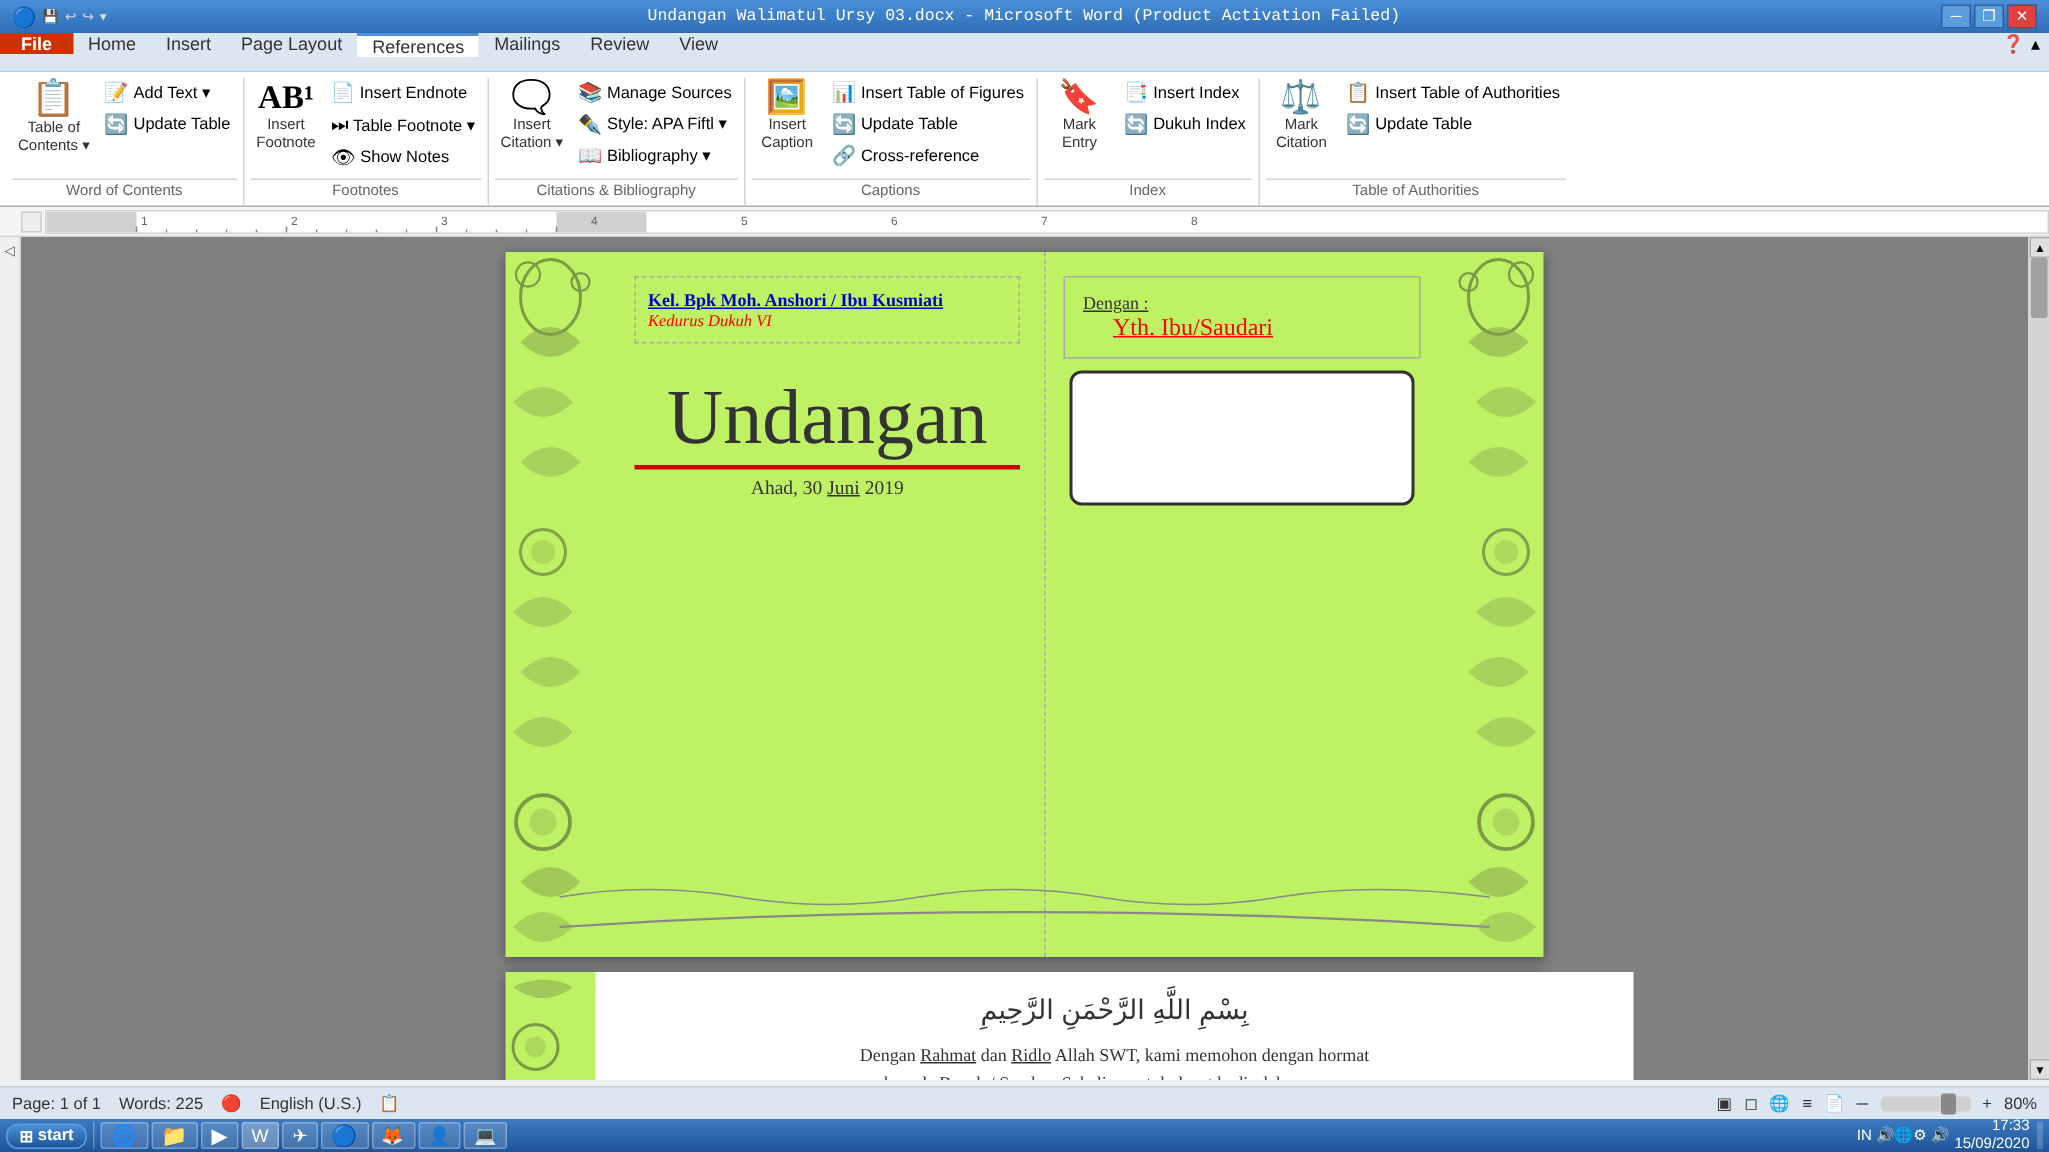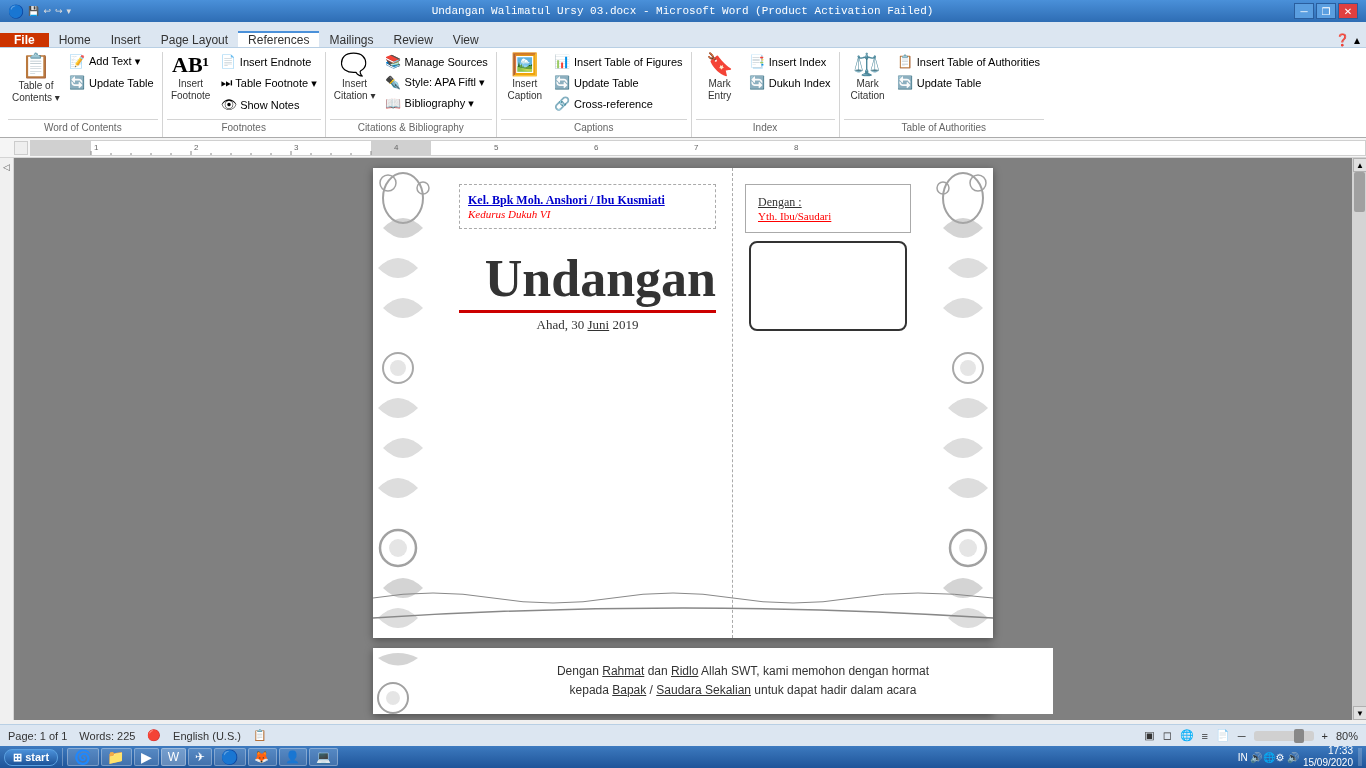--- a/index.html
+++ b/index.html
@@ -29,21 +29,21 @@
       cursor: pointer;
     }
     .title-bar-btn.close { background: #e04040; }
     .title-bar-btn.minimize, .title-bar-btn.restore { background: #5a9ee0; }
 
     
     .menu-bar {
       height: 26px;
       background: #dce6f1;
       display: flex;
-      align-items: flex-end;
+      align-items: flex-start;
       border-bottom: 1px solid #b8cfe4;
     }
     .menu-file {
       background: #cc3300;
       color: white;
       padding: 0 14px;
       display: flex; align-items: center;
       font-weight: bold;
       font-size: 12px;
       cursor: pointer;
@@ -180,22 +180,22 @@
       height: 14px;
       background: #e0e0e0;
       border: 1px solid #b0b0b0;
       display: flex; align-items: center; justify-content: center;
       font-size: 8px;
       cursor: pointer;
     }
 
     
     .page {
-      width: 620px;
-      background: #ffffff;
+      width: 692px;
+      background: #bef264;
       box-shadow: 0 2px 8px rgba(0,0,0,0.4);
       margin-bottom: 10px;
       position: relative;
     }
     .page-top { height: 470px; overflow: hidden; position: relative; }
     .sender-name {
       color: #0000cc;
       text-decoration: underline;
       font-size: 12px;
       font-family: 'Times New Roman', serif;
@@ -203,24 +203,24 @@
     }
     .sender-sub {
       color: red;
       font-style: italic;
       font-size: 11px;
       font-family: 'Times New Roman', serif;
     }
     .title-undangan {
       font-size: 52px;
       font-family: 'Times New Roman', serif;
-      font-weight: bold;
+      font-weight: normal;
       color: #333;
       margin-top: 20px;
-      text-align: right;
+      text-align: center;
       border-bottom: 3px solid #cc0000;
       padding-bottom: 2px;
     }
     .subtitle-walimatul {
       font-size: 20px;
       font-family: 'Times New Roman', serif;
       color: #333;
       text-align: center;
       font-style: italic;
       margin-top: 4px;
@@ -234,23 +234,24 @@
     }
     .date-text .underlined { text-decoration: underline; }
     .kepada-title {
       font-family: 'Times New Roman', serif;
       font-size: 12px;
       color: #333;
       text-decoration: underline;
     }
     .kepada-name {
       font-family: 'Times New Roman', serif;
-      font-size: 11px;
+      font-size: 16px;
       color: red;
       text-decoration: underline;
+      margin-left: 20px;
     }
     .address-box {
       border: 2px solid #333;
       border-radius: 8px;
       margin: 8px 4px;
       height: 90px;
       background: white;
     }
 
     
@@ -263,21 +264,21 @@
       text-align: center;
     }
     .arabic-text {
       font-size: 18px;
       color: #333;
       margin-bottom: 10px;
       font-family: 'Arial', serif;
     }
     .body-text {
       font-size: 12px;
-      font-family: Liberation Sans, sans-serif;
+      font-family: Liberation Serif, serif;
       color: #333;
       line-height: 1.6;
       text-align: center;
     }
     .body-text .underlined { text-decoration: underline; }
 
     
     .status-bar {
       height: 22px;
       background: #dce6f1;
@@ -665,20 +666,21 @@
             <path d="M5,90 Q25,70 45,90 Q25,110 5,90Z" fill="#333" opacity="0.4"></path>
             <path d="M5,130 Q25,110 45,130 Q25,150 5,130Z" fill="#333" opacity="0.4"></path>
             <ellipse cx="20" cy="155" rx="15" ry="10" fill="none" stroke="#222" stroke-width="1.5"></ellipse>
           </g>
         </svg>
       </div>
 
       <div style="position:absolute; top:8px; left:60px; right:60px; height:1px; background:#aaa;"></div>
 
       <div class="page-bottom-content" style="margin-left:60px; margin-right:60px; padding:14px 20px;">
+        <div class="arabic-text">بِسْمِ اللَّهِ الرَّحْمَنِ الرَّحِيمِ</div>
         <div class="body-text">
           <span>Dengan </span><span class="underlined">Rahmat</span>
           <span> dan </span><span class="underlined">Ridlo</span>
           <span> Allah SWT, kami memohon  dengan hormat</span>
         </div>
         <div class="body-text">
           <span>kepada </span><span class="underlined">Bapak</span>
           <span>/ </span><span class="underlined">Saudara Sekalian</span>
           <span> untuk dapat hadir dalam acara</span>
         </div>

